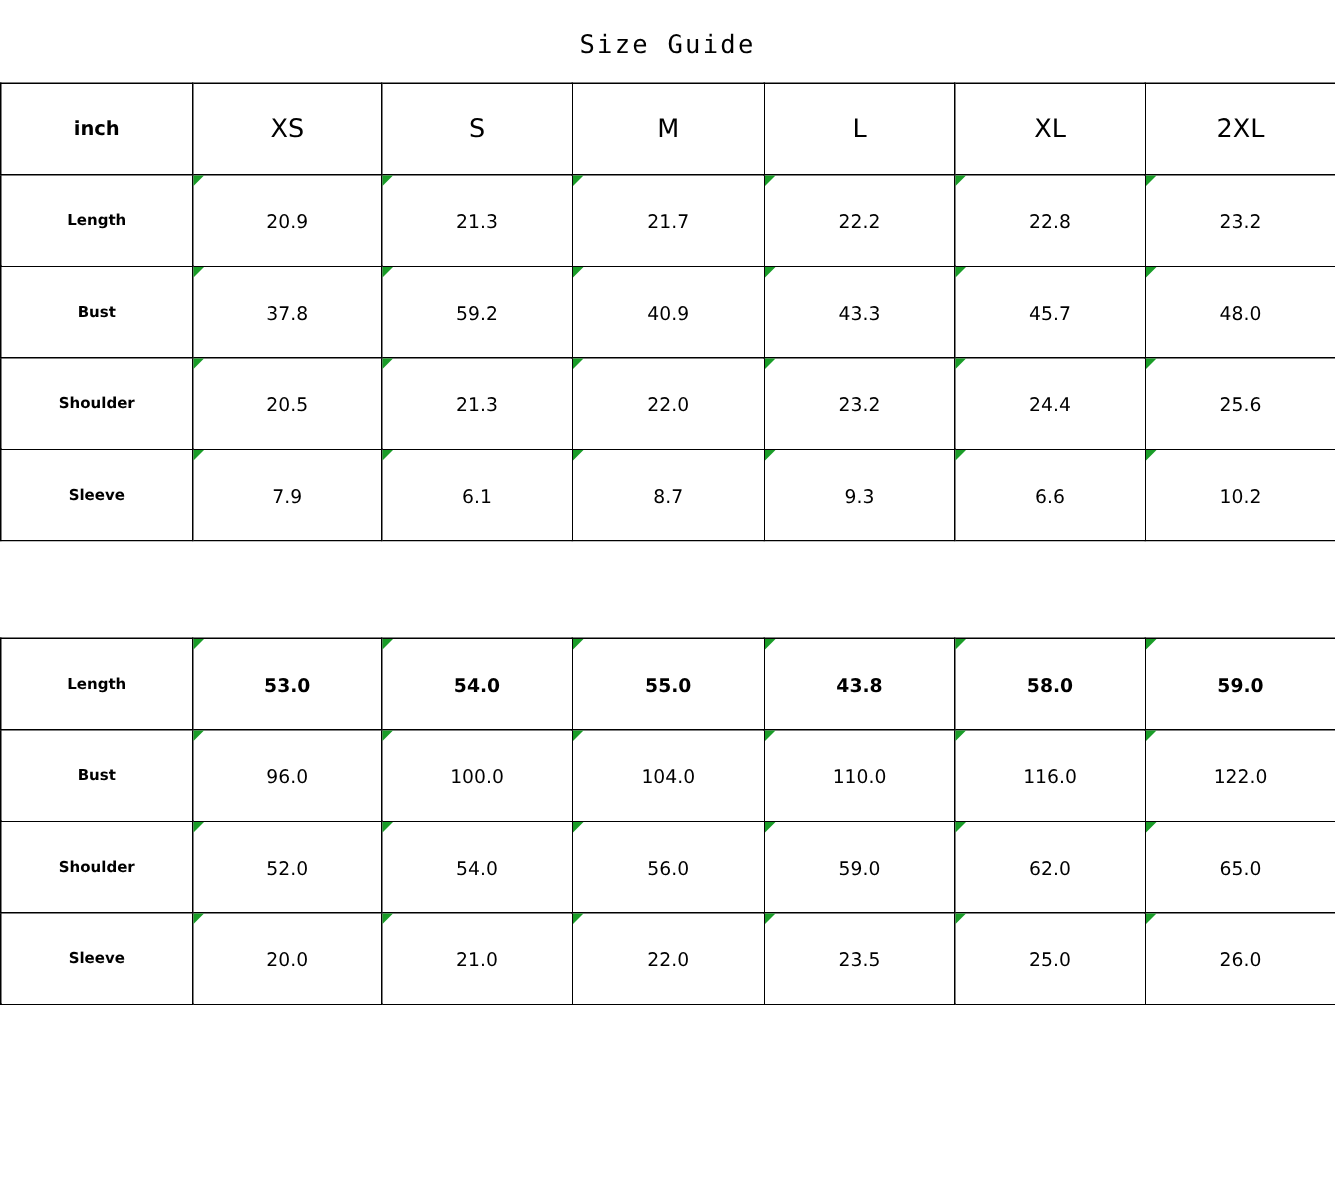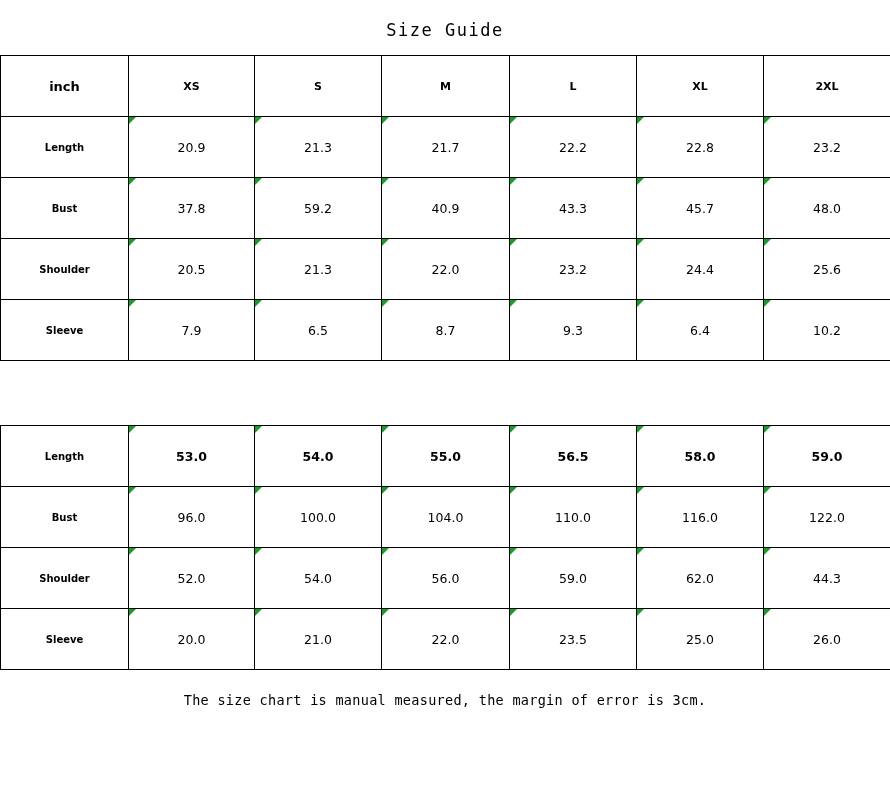--- a/index.html
+++ b/index.html
@@ -45,22 +45,22 @@
     font-family: "DejaVu Sans", sans-serif;
     font-size: 12.5px;
     position: relative;
     background: #fff;
   }
   table.size-table td.hdr-label {
     font-weight: bold;
     font-size: 13px;
   }
   table.size-table td.hdr-size {
-    font-weight: bold;
-    font-size: 11px;
+    font-weight: normal;
+    font-size: 17px;
   }
   table.size-table td.row-label {
     font-weight: bold;
     font-size: 10px;
   }
   table.size-table td.val-bold {
     font-weight: bold;
   }
   
   col.c0 { width: 128px; }
@@ -149,24 +149,24 @@
         <td><span class="corner" style="border-top-color: rgb(26, 157, 40);"></span><span>21.3</span></td>
         <td><span class="corner" style="border-top-color: rgb(26, 157, 40);"></span><span>22.0</span></td>
         <td><span class="corner" style="border-top-color: rgb(26, 157, 40);"></span><span>23.2</span></td>
         <td><span class="corner" style="border-top-color: rgb(26, 157, 40);"></span><span>24.4</span></td>
         <td><span class="corner" style="border-top-color: rgb(26, 157, 40);"></span><span>25.6</span></td>
       </tr>
 
       <tr>
         <td class="row-label">Sleeve</td>
         <td><span class="corner" style="border-top-color: rgb(26, 157, 40);"></span><span>7.9</span></td>
-        <td><span class="corner" style="border-top-color: rgb(26, 157, 40);"></span><span>6.5</span></td>
+        <td><span class="corner" style="border-top-color: rgb(26, 157, 40);"></span><span>6.1</span></td>
         <td><span class="corner" style="border-top-color: rgb(26, 157, 40);"></span><span>8.7</span></td>
         <td><span class="corner" style="border-top-color: rgb(26, 157, 40);"></span><span>9.3</span></td>
-        <td><span class="corner" style="border-top-color: rgb(26, 157, 40);"></span><span>6.4</span></td>
+        <td><span class="corner" style="border-top-color: rgb(26, 157, 40);"></span><span>6.6</span></td>
         <td><span class="corner" style="border-top-color: rgb(26, 157, 40);"></span><span>10.2</span></td>
       </tr>
     </tbody>
   </table>
 
   <div class="spacer"></div>
 
   <table class="size-table">
     <colgroup>
       <col class="c0">
@@ -177,21 +177,21 @@
         <col class="c5">
         <col class="c6">
     </colgroup>
     <tbody>
 
       <tr>
         <td class="row-label">Length</td>
         <td class="val-bold"><span class="corner" style="border-top-color: rgb(26, 157, 40);"></span><span>53.0</span></td>
         <td class="val-bold"><span class="corner" style="border-top-color: rgb(26, 157, 40);"></span><span>54.0</span></td>
         <td class="val-bold"><span class="corner" style="border-top-color: rgb(26, 157, 40);"></span><span>55.0</span></td>
-        <td class="val-bold"><span class="corner" style="border-top-color: rgb(26, 157, 40);"></span><span>56.5</span></td>
+        <td class="val-bold"><span class="corner" style="border-top-color: rgb(26, 157, 40);"></span><span>43.8</span></td>
         <td class="val-bold"><span class="corner" style="border-top-color: rgb(26, 157, 40);"></span><span>58.0</span></td>
         <td class="val-bold"><span class="corner" style="border-top-color: rgb(26, 157, 40);"></span><span>59.0</span></td>
       </tr>
 
       <tr>
         <td class="row-label">Bust</td>
         <td><span class="corner" style="border-top-color: rgb(26, 157, 40);"></span><span>96.0</span></td>
         <td><span class="corner" style="border-top-color: rgb(26, 157, 40);"></span><span>100.0</span></td>
         <td><span class="corner" style="border-top-color: rgb(26, 157, 40);"></span><span>104.0</span></td>
         <td><span class="corner" style="border-top-color: rgb(26, 157, 40);"></span><span>110.0</span></td>
@@ -199,30 +199,29 @@
         <td><span class="corner" style="border-top-color: rgb(26, 157, 40);"></span><span>122.0</span></td>
       </tr>
 
       <tr>
         <td class="row-label">Shoulder</td>
         <td><span class="corner" style="border-top-color: rgb(26, 157, 40);"></span><span>52.0</span></td>
         <td><span class="corner" style="border-top-color: rgb(26, 157, 40);"></span><span>54.0</span></td>
         <td><span class="corner" style="border-top-color: rgb(26, 157, 40);"></span><span>56.0</span></td>
         <td><span class="corner" style="border-top-color: rgb(26, 157, 40);"></span><span>59.0</span></td>
         <td><span class="corner" style="border-top-color: rgb(26, 157, 40);"></span><span>62.0</span></td>
-        <td><span class="corner" style="border-top-color: rgb(26, 157, 40);"></span><span>44.3</span></td>
+        <td><span class="corner" style="border-top-color: rgb(26, 157, 40);"></span><span>65.0</span></td>
       </tr>
 
       <tr>
         <td class="row-label">Sleeve</td>
         <td><span class="corner" style="border-top-color: rgb(26, 157, 40);"></span><span>20.0</span></td>
         <td><span class="corner" style="border-top-color: rgb(26, 157, 40);"></span><span>21.0</span></td>
         <td><span class="corner" style="border-top-color: rgb(26, 157, 40);"></span><span>22.0</span></td>
         <td><span class="corner" style="border-top-color: rgb(26, 157, 40);"></span><span>23.5</span></td>
         <td><span class="corner" style="border-top-color: rgb(26, 157, 40);"></span><span>25.0</span></td>
         <td><span class="corner" style="border-top-color: rgb(26, 157, 40);"></span><span>26.0</span></td>
       </tr>
     </tbody>
   </table>
 
-  <div class="footer-note">The size chart is manual measured, the margin of error is 3cm.</div>
 
 </div>
 
 </body></html>

